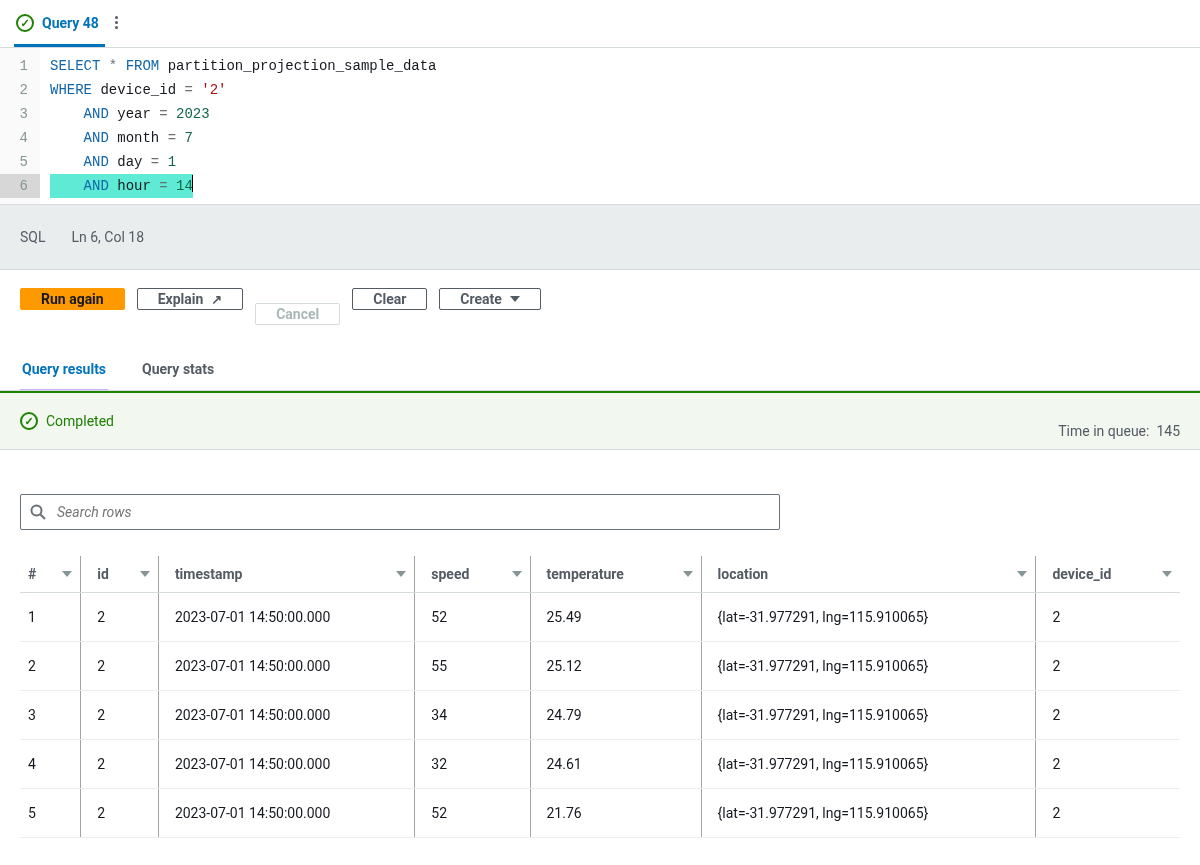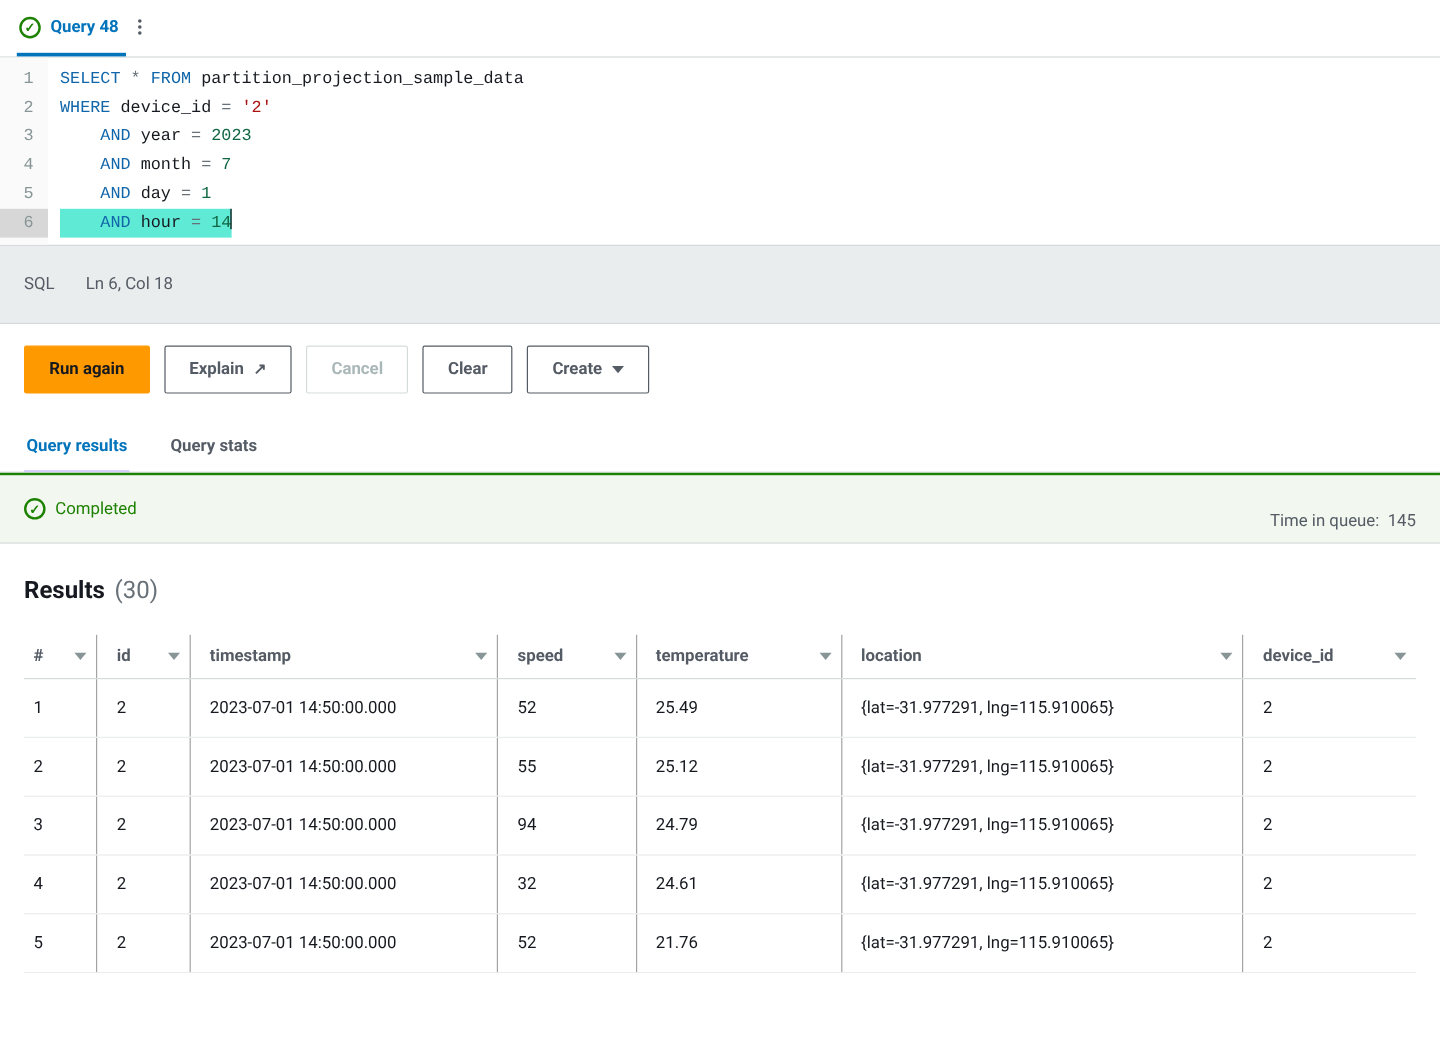--- a/index.html
+++ b/index.html
@@ -118,31 +118,32 @@
     font-weight: 700;
     padding: 6px 20px;
     border: 1px solid #545b64;
     border-radius: 2px;
     background: #fff;
     color: #545b64;
     cursor: pointer;
     display: inline-flex;
     align-items: center;
     gap: 8px;
-    height: 40px;
+    height: 22px;
   }
   .btn-primary {
     background: #ff9900;
     border-color: #ff9900;
     color: #16191f;
   }
   .btn-disabled {
     color: #aab7b8;
     border-color: #d5dbdb;
     cursor: not-allowed;
+    margin-top: 15px;
   }
   .ext-icon {
     font-size: 13px;
   }
   .caret-down {
     width: 0; height: 0;
     border-left: 5px solid transparent;
     border-right: 5px solid transparent;
     border-top: 6px solid #545b64;
     display: inline-block;
@@ -320,25 +321,30 @@
 <div class="banner">
   <span class="check-circle">✓</span>
   <span class="status">Completed</span>
   <span class="right">
     <span>Time in queue:</span>&nbsp;
     <span>145</span>
   </span>
 </div>
 
 <div class="results-area">
-  <div class="results-title">
-    <span>Results</span>
-    <span class="count">(30)</span>
+
+  <div class="search-wrap">
+    <span class="mag">
+      <svg width="16" height="16" viewBox="0 0 16 16" fill="none" stroke="#687078" stroke-width="2">
+        <circle cx="6.5" cy="6.5" r="5"></circle>
+          <line x1="10.5" y1="10.5" x2="15" y2="15"></line>
+      </svg>
+    </span>
+    <input type="text" placeholder="Search rows" style="">
   </div>
-
 
   <table>
     <thead>
         <tr id="thead-row">
           <th>
             <div class="th-inner">
               <span>#</span>
               <span class="sort-caret"></span>
             </div>
           </th>
@@ -396,21 +402,21 @@
           <td class="col-sep">2023-07-01 14:50:00.000</td>
           <td class="col-sep">55</td>
           <td class="col-sep">25.12</td>
           <td class="col-sep">{lat=-31.977291, lng=115.910065}</td>
           <td class="col-sep">2</td>
         </tr>
         <tr>
           <td>3</td>
           <td class="col-sep">2</td>
           <td class="col-sep">2023-07-01 14:50:00.000</td>
-          <td class="col-sep">94</td>
+          <td class="col-sep">34</td>
           <td class="col-sep">24.79</td>
           <td class="col-sep">{lat=-31.977291, lng=115.910065}</td>
           <td class="col-sep">2</td>
         </tr>
         <tr>
           <td>4</td>
           <td class="col-sep">2</td>
           <td class="col-sep">2023-07-01 14:50:00.000</td>
           <td class="col-sep">32</td>
           <td class="col-sep">24.61</td>

